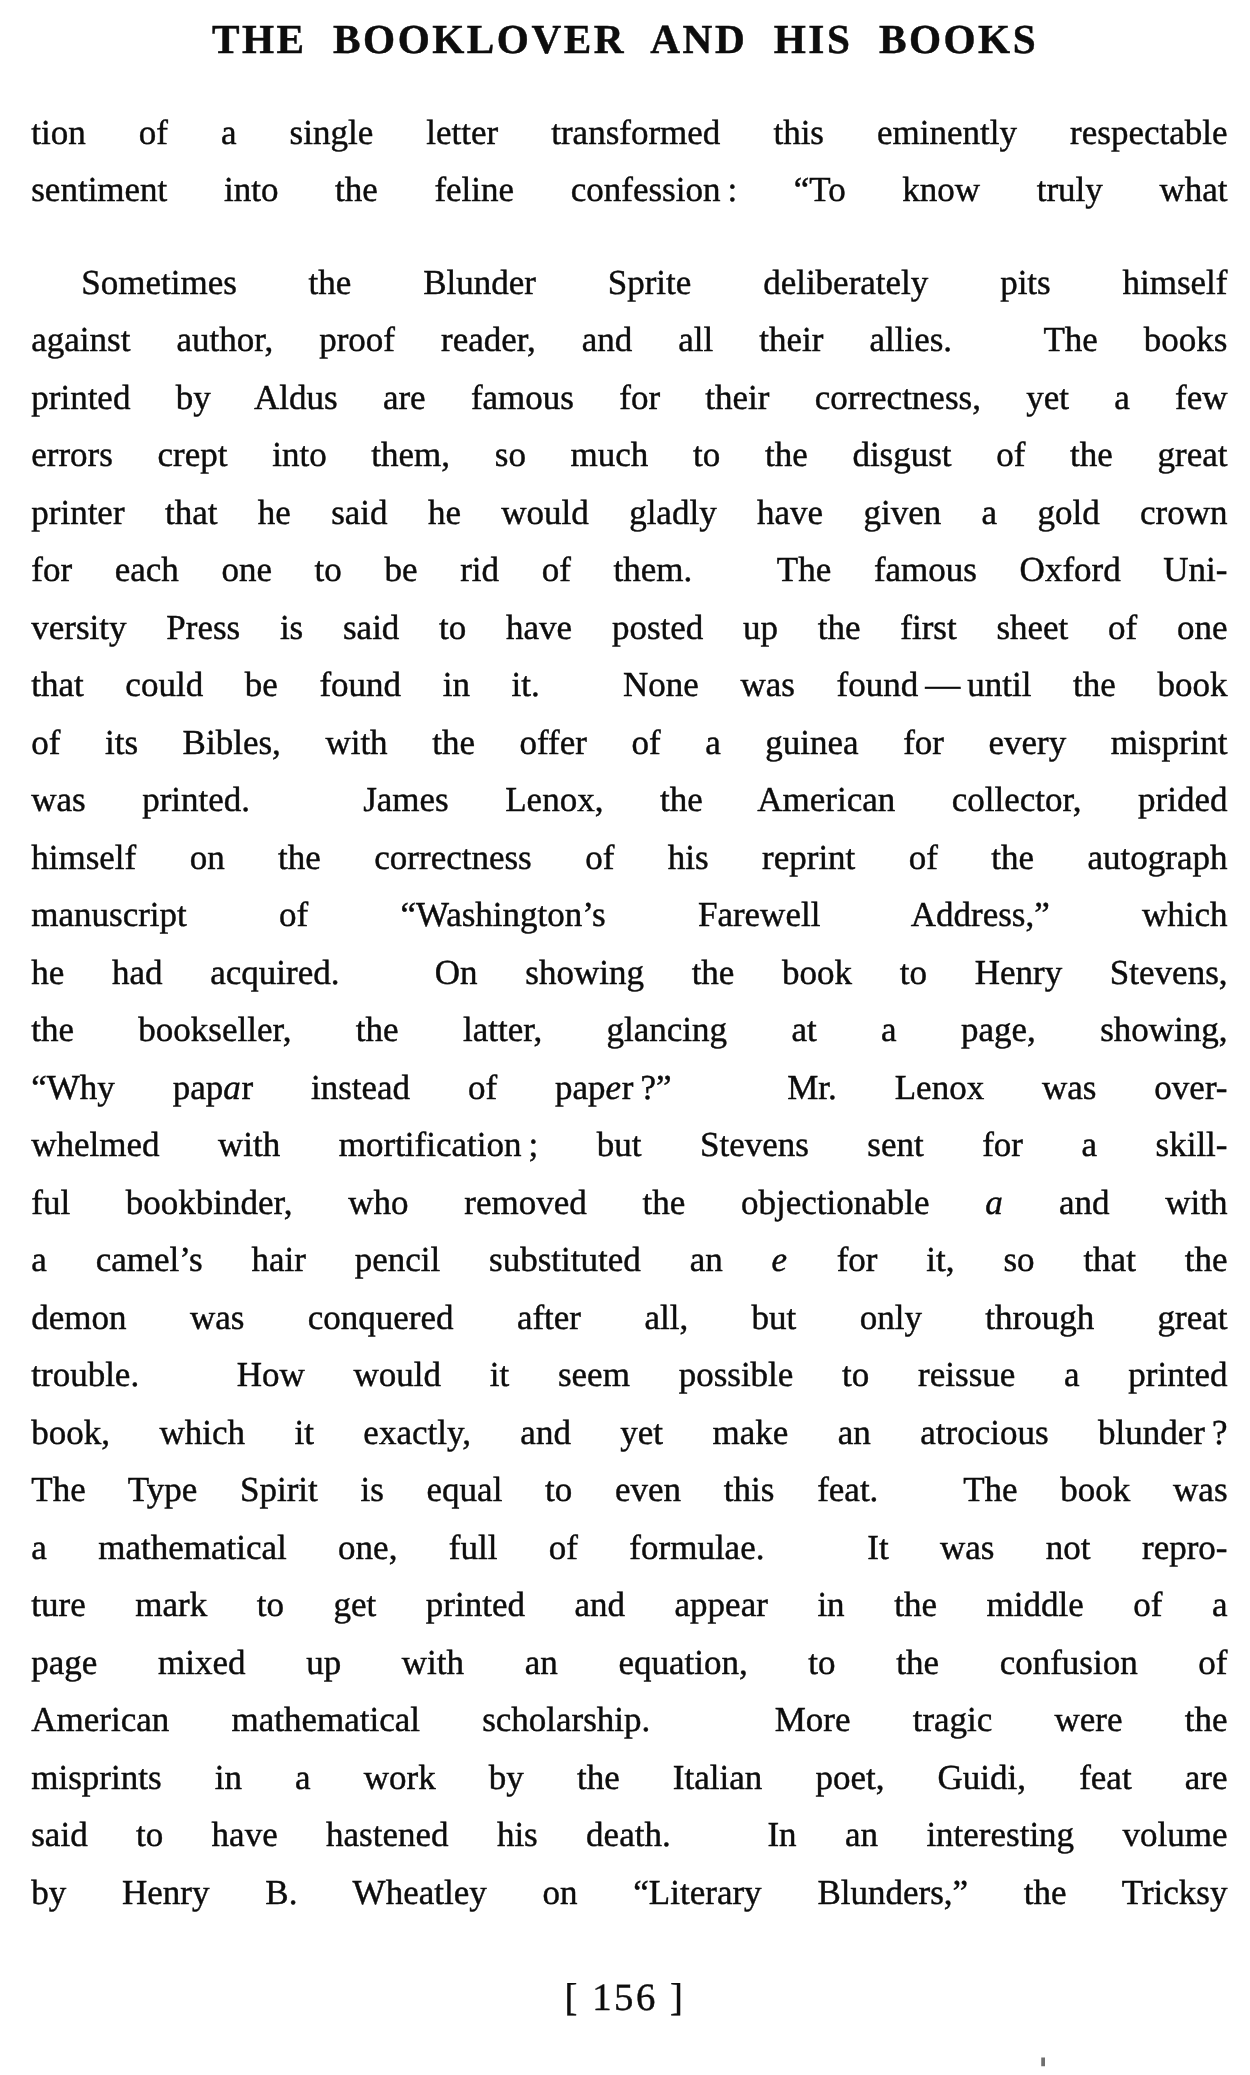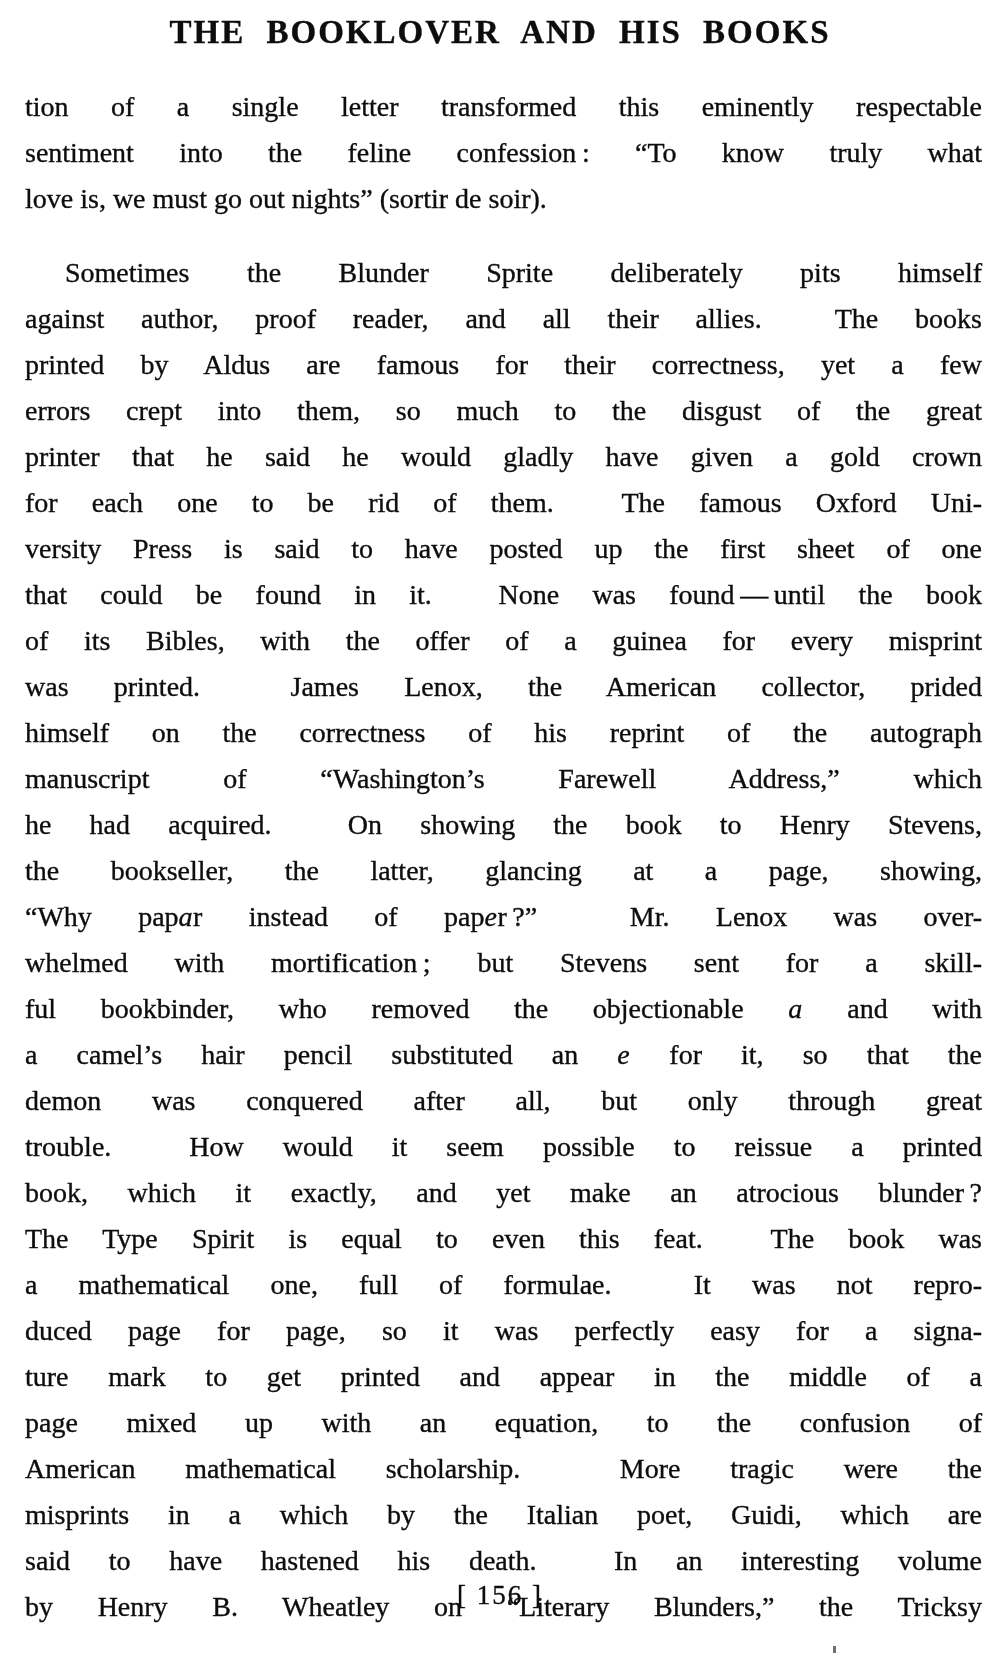--- a/index.html
+++ b/index.html
@@ -53,42 +53,41 @@
   .line i {
     font-style: italic;
     letter-spacing: 0.5px;
   }
   .page-number {
     position: absolute;
     top: 1580px;
     left: 0;
     width: 100%;
     text-align: center;
-    font-size: 27px;
+    font-size: 31px;
     letter-spacing: 2px;
   }
   .scan-speck {
     position: absolute;
     left: 833px;
     top: 1646px;
     width: 3px;
     height: 7px;
     background: #6f6f6f;
   }
 </style>
 </head>
 <body>
 
 <div class="page">
   <div class="running-head">THE BOOKLOVER AND HIS BOOKS</div>
 
   <div class="body-text" id="body-text">
       <div class="line">tion of a single letter transformed this eminently respectable</div>
       <div class="line">sentiment into the feline confession : “To know truly what</div>
-      <div class="line no-just">love is, we must go out nights” (sortir de soir).</div>
       <div class="line indent">Sometimes the Blunder Sprite deliberately pits himself</div>
       <div class="line">against author, proof reader, and all their allies.&nbsp; The books</div>
       <div class="line">printed by Aldus are famous for their correctness, yet a few</div>
       <div class="line">errors crept into them, so much to the disgust of the great</div>
       <div class="line">printer that he said he would gladly have given a gold crown</div>
       <div class="line">for each one to be rid of them.&nbsp; The famous Oxford Uni-</div>
       <div class="line">versity Press is said to have posted up the first sheet of one</div>
       <div class="line">that could be found in it.&nbsp; None was found — until the book</div>
       <div class="line">of its Bibles, with the offer of a guinea for every misprint</div>
       <div class="line">was printed.&nbsp; James Lenox, the American collector, prided</div>
@@ -98,25 +97,24 @@
       <div class="line">the bookseller, the latter, glancing at a page, showing,</div>
       <div class="line">“Why pap<i>a</i>r instead of pap<i>e</i>r ?”&nbsp; Mr. Lenox was over-</div>
       <div class="line">whelmed with mortification ; but Stevens sent for a skill-</div>
       <div class="line">ful bookbinder, who removed the objectionable <i>a</i> and with</div>
       <div class="line">a camel’s hair pencil substituted an <i>e</i> for it, so that the</div>
       <div class="line">demon was conquered after all, but only through great</div>
       <div class="line">trouble.&nbsp; How would it seem possible to reissue a printed</div>
       <div class="line">book, which it exactly, and yet make an atrocious blunder ?</div>
       <div class="line">The Type Spirit is equal to even this feat.&nbsp; The book was</div>
       <div class="line">a mathematical one, full of formulae.&nbsp; It was not repro-</div>
-      <div class="line">duced page for page, so it was perfectly easy for a signa-</div>
       <div class="line">ture mark to get printed and appear in the middle of a</div>
       <div class="line">page mixed up with an equation, to the confusion of</div>
       <div class="line">American mathematical scholarship.&nbsp; More tragic were the</div>
-      <div class="line">misprints in a which by the Italian poet, Guidi, which are</div>
+      <div class="line">misprints in a work by the Italian poet, Guidi, feat are</div>
       <div class="line">said to have hastened his death.&nbsp; In an interesting volume</div>
       <div class="line">by Henry B. Wheatley on “Literary Blunders,” the Tricksy</div>
     </div>
 
   <div class="page-number">[ 156 ]</div>
 
   <div class="scan-speck"></div>
 </div>
 
 </body></html>

